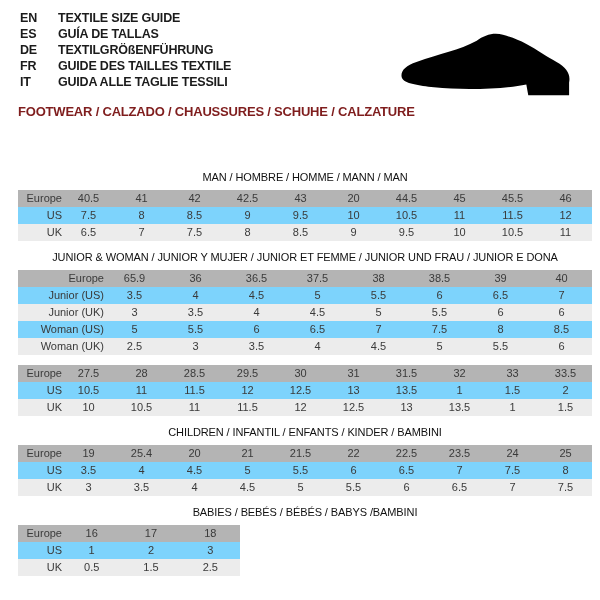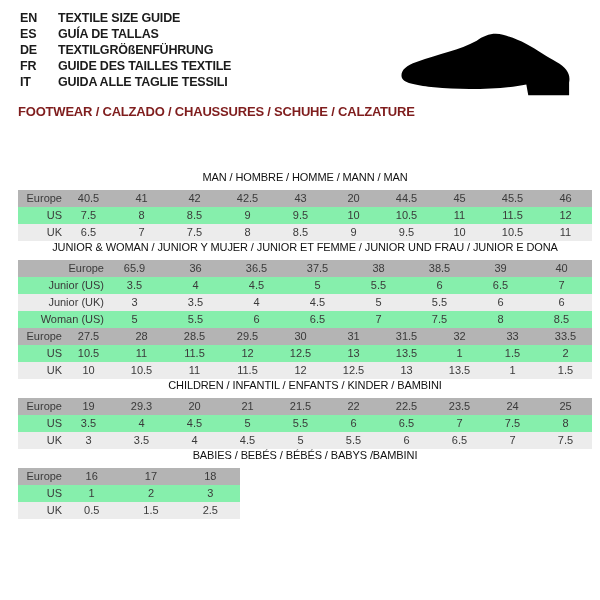--- a/index.html
+++ b/index.html
@@ -14,39 +14,39 @@
   .footwear-title{
     position:absolute;top:104px;left:18px;
     font-weight:bold;font-size:13px;color:#7f1d1d;letter-spacing:-0.2px;
   }
   
   .shoe-wrap{position:absolute;top:30px;left:392px;width:186px;height:70px;}
   .shoe-wrap svg{display:block;width:100%;height:100%;}
   
   .sections{position:absolute;top:171px;left:18px;width:574px;}
   .size-section{margin:0 0 0 0;}
-  .size-section + .size-section{}
+  .size-section + .size-section{margin-top:10px;}
   .section-title{
     margin:0 0 6px 0;font-size:11px;line-height:13px;font-weight:normal;
     color:#111;letter-spacing:-0.1px;text-align:center;
   }
   table.size-table{border-collapse:collapse;table-layout:fixed;}
   table.t-full{width:574px;}
   table.t-babies{width:222px;}
   .c-lbl{width:44px;}
   .c-lbl-wide{width:86px;}
   .size-table td{
     height:17px;line-height:17px;padding:0;font-size:11px;
     text-align:center;vertical-align:middle;color:#3a3a3a;
     white-space:nowrap;overflow:hidden;
   }
   .size-table td.lbl{text-align:right;padding-left:3px;}
   tr.r-head td{background:var(--head-gray,#b4b4b4);}
   tr.r-light td{background:var(--alt-gray,#ececec);}
-  tr.r-white td{background:#86efac;}
+  tr.r-white td{background:#7dd3fc;}
 </style>
 </head>
 <body>
 
 <div class="page">
 
   <div class="lang-block">
     <div class="lang-row">
       <span class="lang-code">EN</span>
       <span class="lang-title">TEXTILE SIZE GUIDE</span>
@@ -186,20 +186,31 @@
               <td class="lbl">Woman (US)</td>
               <td>5</td>
               <td>5.5</td>
               <td>6</td>
               <td>6.5</td>
               <td>7</td>
               <td>7.5</td>
               <td>8</td>
               <td>8.5</td>
             </tr>
+            <tr class="r-light">
+              <td class="lbl">Woman (UK)</td>
+              <td>2.5</td>
+              <td>3</td>
+              <td>3.5</td>
+              <td>4</td>
+              <td>4.5</td>
+              <td>5</td>
+              <td>5.5</td>
+              <td>6</td>
+            </tr>
           </tbody>
       </table>
     </div>
 
     <div class="size-section">
       <table class="size-table t-full">
         <colgroup>
             <col class="c-lbl">
             <col span="10">
           </colgroup>
@@ -251,21 +262,21 @@
       <h2 class="section-title">CHILDREN / INFANTIL / ENFANTS / KINDER / BAMBINI</h2>
       <table class="size-table t-full">
         <colgroup>
             <col class="c-lbl">
             <col span="10">
           </colgroup>
         <tbody>
             <tr class="r-head">
               <td class="lbl">Europe</td>
               <td>19</td>
-              <td>29.3</td>
+              <td>25.4</td>
               <td>20</td>
               <td>21</td>
               <td>21.5</td>
               <td>22</td>
               <td>22.5</td>
               <td>23.5</td>
               <td>24</td>
               <td>25</td>
             </tr>
             <tr class="r-white">

